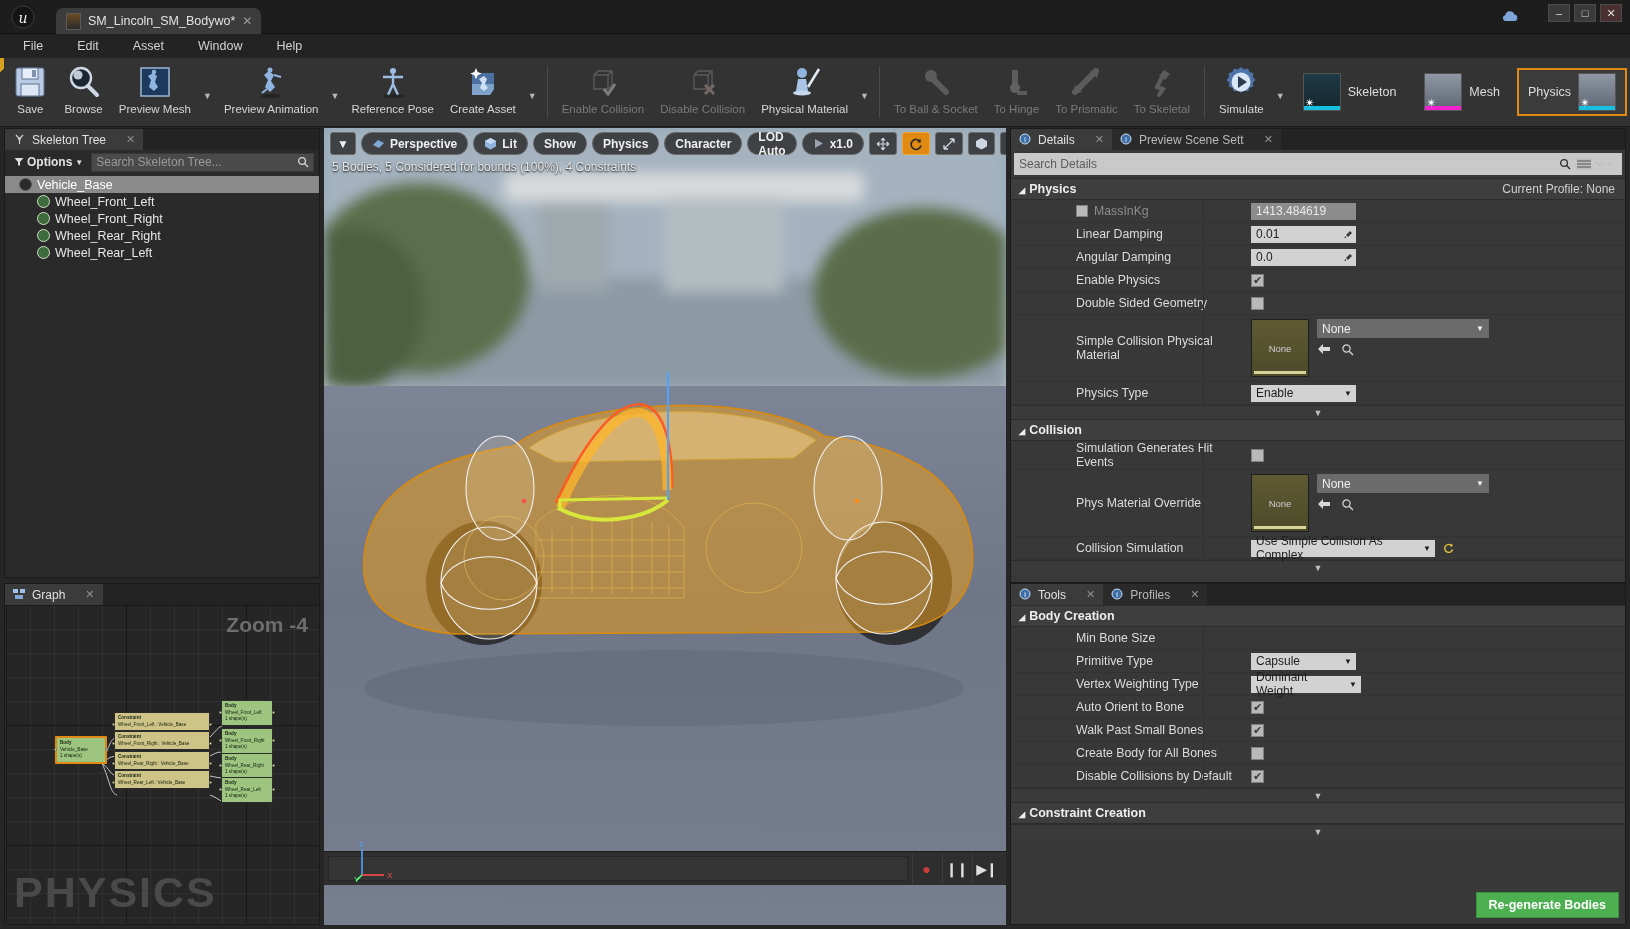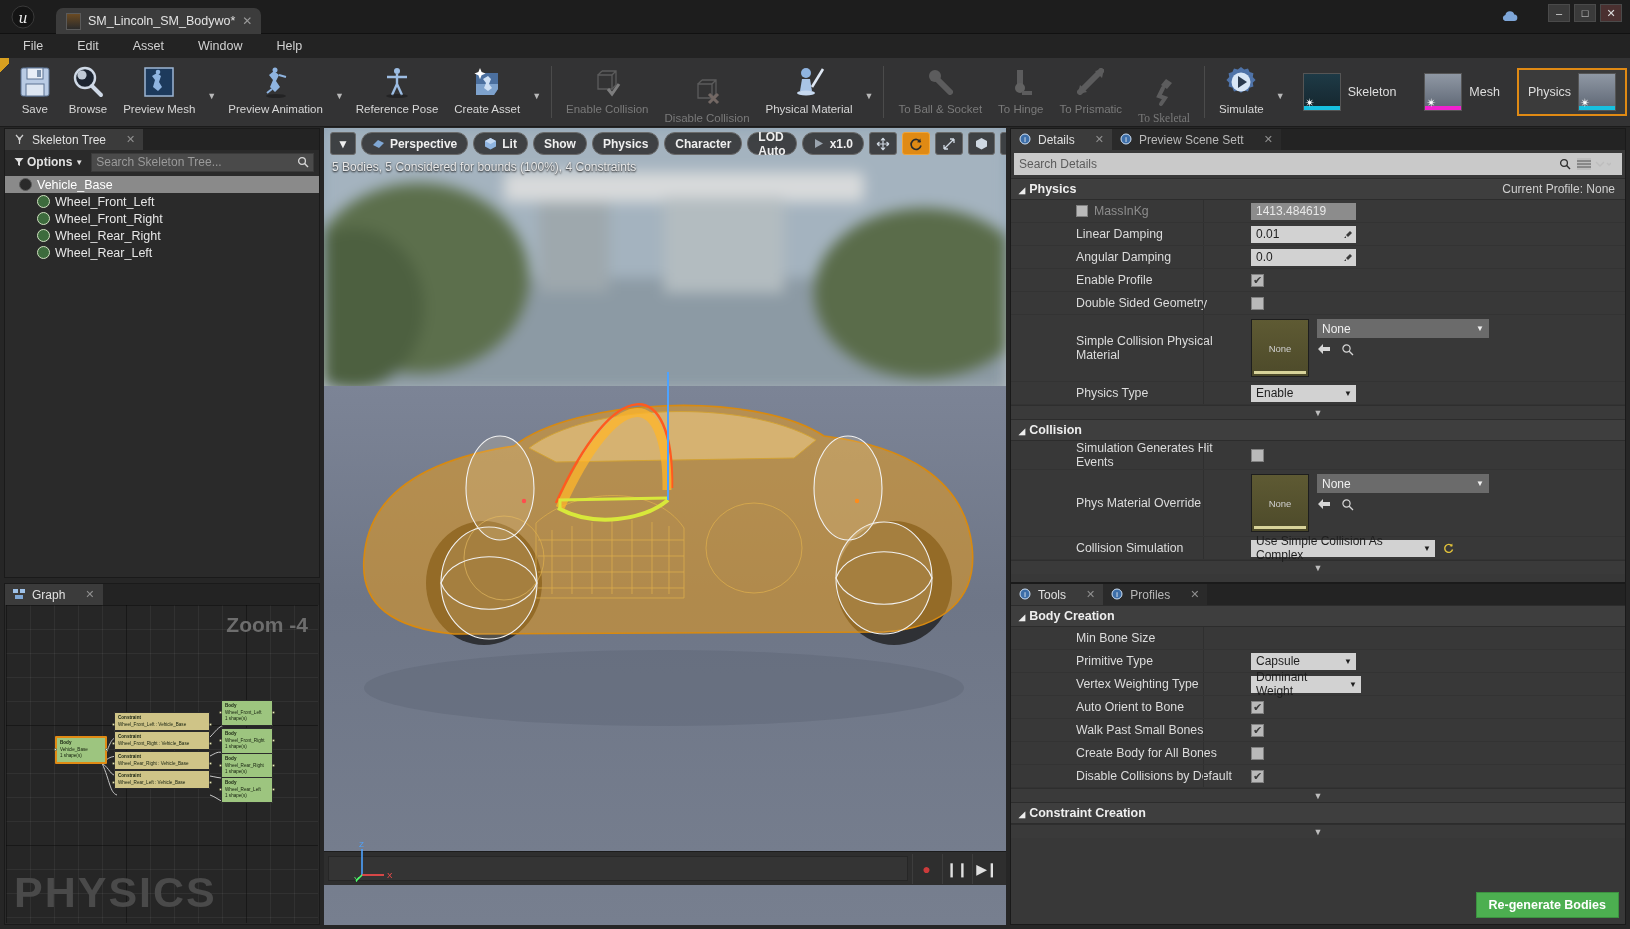--- a/index.html
+++ b/index.html
@@ -300,21 +300,21 @@
                 <g stroke="#8d8d8d" stroke-width="1.3" fill="none">
                   <path d="M8 10 h14 v14 H8z"></path>
                   <path d="M12 6 h14 v14 M26 20 l-4 4 M12 6 l-4 4 M22 10 l4 -4"></path>
                 </g>
                 <path d="M18 24 l4 5 7 -10" stroke="#d8d8d8" stroke-width="3" fill="none"></path>
               </svg>
             </div>
             <div class="tb-lbl">Enable Collision</div>
           </div>
         </div>
-        <div style="display: flex; align-items: flex-end;">
+        <div style="display: flex; align-items: flex-start;">
           <div class="tb-item disabled">
             <div class="tb-ico" style="opacity: 0.45;">
               <svg class="ic" width="34" height="34" viewBox="0 0 34 34">
                 <g stroke="#8d8d8d" stroke-width="1.3" fill="none">
                   <path d="M8 10 h14 v14 H8z"></path>
                   <path d="M12 6 h14 v14 M26 20 l-4 4 M12 6 l-4 4 M22 10 l4 -4"></path>
                 </g>
                 <path d="M19 20 l9 9 M28 20 l-9 9" stroke="#c2a9a0" stroke-width="3"></path>
               </svg>
             </div>
@@ -364,21 +364,21 @@
             <div class="tb-ico" style="opacity: 0.45;">
               <svg class="ic" width="34" height="34" viewBox="0 0 34 34">
                 <path d="M6 27 L27 6" stroke="#8f8f8f" stroke-width="6" stroke-linecap="round"></path>
                 <path d="M4 29 l2-9 7 7z" fill="#8f8f8f"></path>
                 <path d="M30 4 l-2 9 -7-7z" fill="#8f8f8f"></path>
               </svg>
             </div>
             <div class="tb-lbl">To Prismatic</div>
           </div>
         </div>
-        <div style="display: flex; align-items: flex-end; font-family: Liberation Serif, serif;">
+        <div style="display: flex; align-items: flex-start;">
           <div class="tb-item disabled">
             <div class="tb-ico" style="opacity: 0.45;">
               <svg class="ic" width="34" height="34" viewBox="0 0 34 34">
                 <path d="M19 5 l6 4 -5 6 -6-4z" fill="#8f8f8f"></path>
                 <path d="M16 14 l-4 8 6 2 -4 6" stroke="#8f8f8f" stroke-width="4" fill="none" stroke-linecap="round"></path>
               </svg>
             </div>
             <div class="tb-lbl">To Skeletal</div>
           </div>
         </div>
@@ -791,21 +791,21 @@
               <span>
                 <svg class="ic" width="11" height="11" viewBox="0 0 11 11">
                   <path d="M8 2 L10 4 L6 8 L4 6z" fill="#3a3a3a"></path>
                   <path d="M2 9 L4 9 L4 7z" fill="#3a3a3a"></path>
                 </svg>
               </span>
             </div>
           </div>
         </div>
         <div class="prow">
-          <div class="lbl"><span>Enable Profile</span></div>
+          <div class="lbl"><span>Enable Physics</span></div>
           <div class="vsep"></div>
           <div class="val">
             <div class="cbox">✔</div>
           </div>
         </div>
         <div class="prow">
           <div class="lbl"><span>Double Sided Geometry</span></div>
           <div class="vsep"></div>
           <div class="val">
             <div class="cbox"></div>

